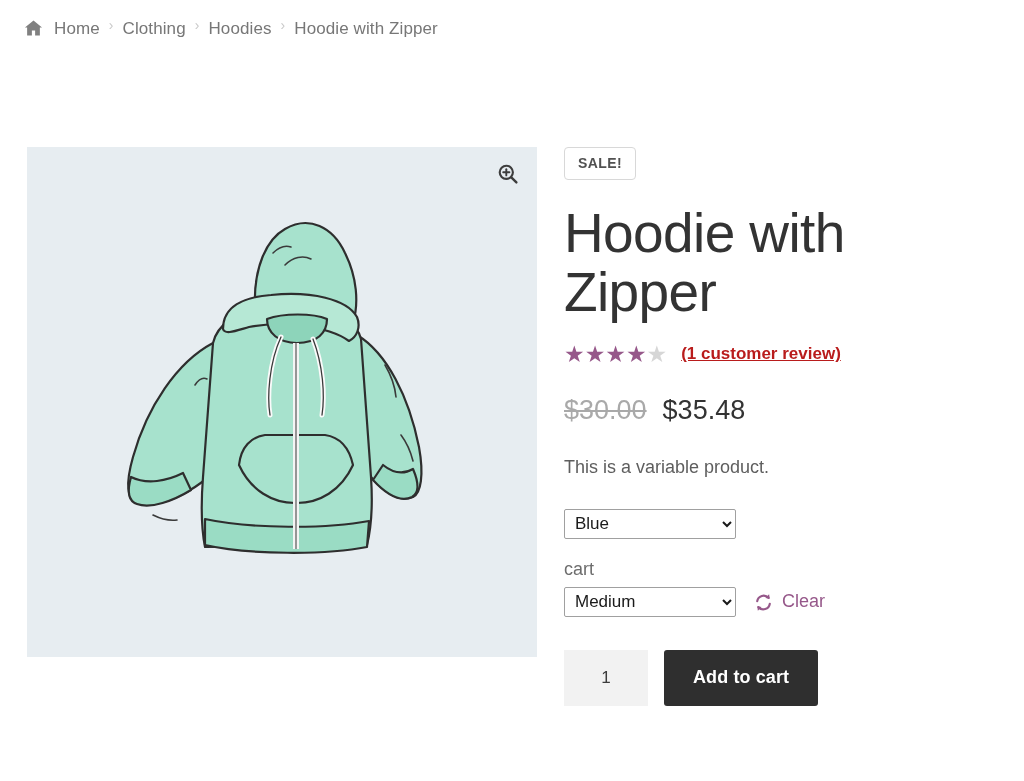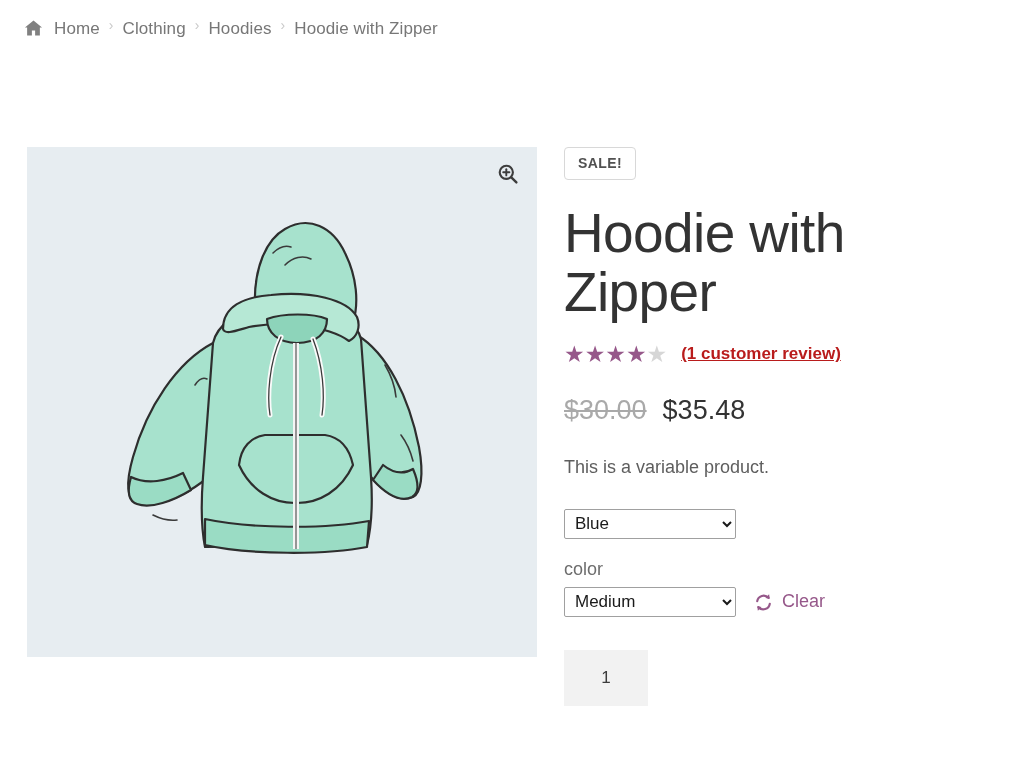--- a/index.html
+++ b/index.html
@@ -274,21 +274,21 @@
 
     <div class="var-block">
       <div class="var-row">
         <select class="var-select">
           <option>Blue</option>
         </select>
       </div>
     </div>
 
     <div class="var-block">
-      <div class="var-label">color</div>
+      <div class="var-label">cart</div>
       <div class="var-row">
         <select class="var-select">
           <option>Medium</option>
         </select>
         <a class="clear-link">
           <span class="clear-icon">
             <svg width="19" height="19" viewBox="0 0 20 20" aria-hidden="true">
               <path d="M3.4 8.6 A6.8 6.8 0 0 1 15.2 5.1" fill="none" stroke="#96588a" stroke-width="2.3" stroke-linecap="round"></path>
               <path d="M16.6 11.4 A6.8 6.8 0 0 1 4.8 14.9" fill="none" stroke="#96588a" stroke-width="2.3" stroke-linecap="round"></path>
               <path d="M15.9 1.3 L16.6 6.1 L11.9 5.2 Z" fill="#96588a"></path>
@@ -297,15 +297,16 @@
           </span>
           <span>Clear</span>
         </a>
       </div>
     </div>
 
   </div>
 
   <div class="cart-row">
     <input class="qty-input" type="text" value="1" style="">
+    <button class="add-cart-btn">Add to cart</button>
   </div>
 
 </div>
 
 </body></html>

